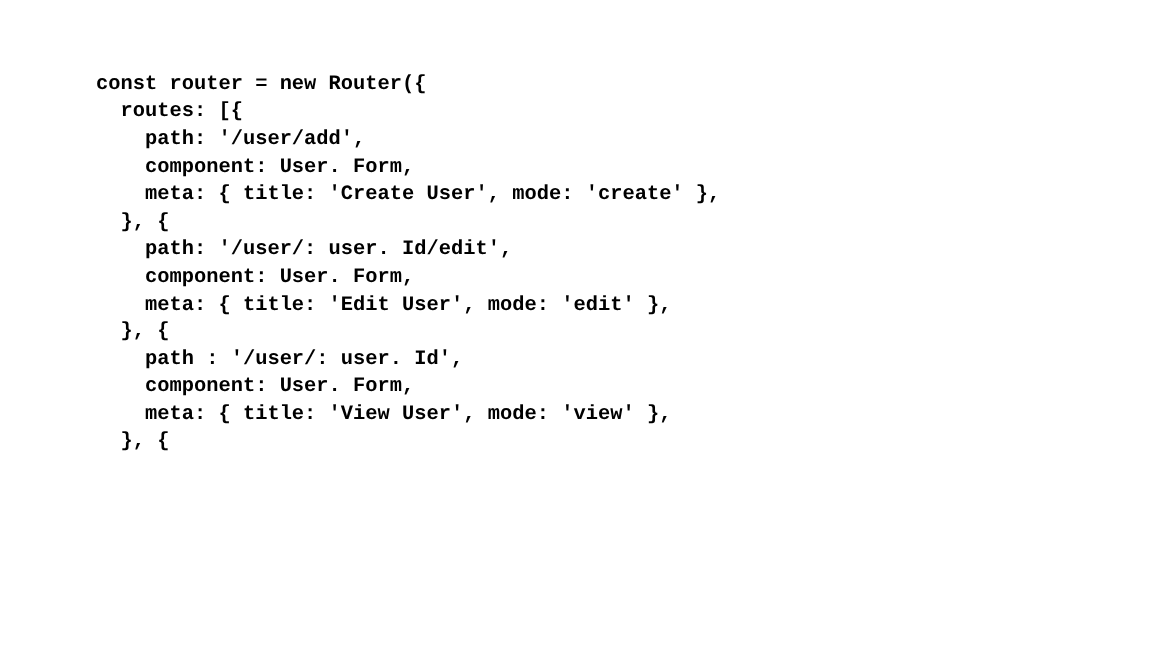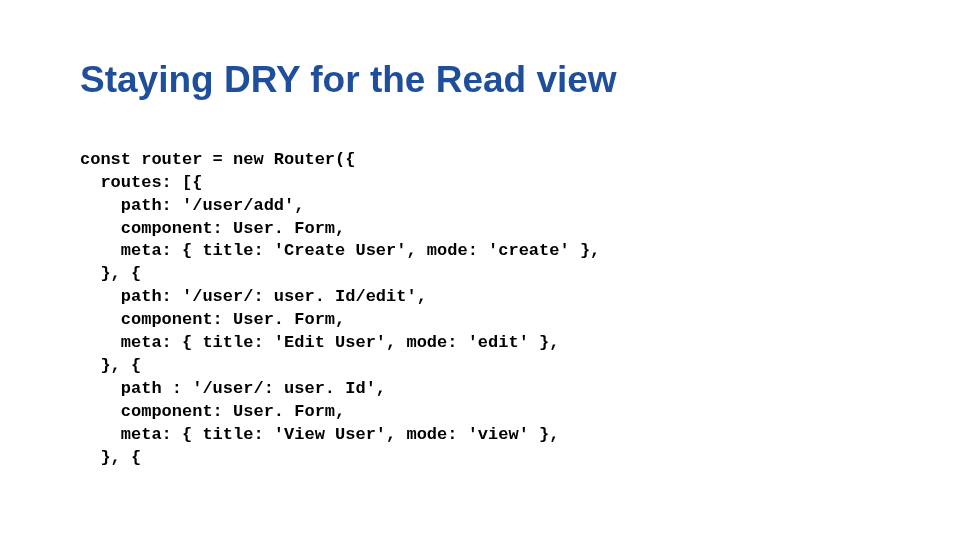--- a/index.html
+++ b/index.html
@@ -32,21 +32,20 @@
     line-height: 1.35;
     color: #000000;
     white-space: pre;
     font-weight: 600;
   }
 </style>
 </head>
 <body>
 
 <div class="slide">
-  <h1 class="title">Staying DRY for the Read view</h1>
   <div class="code"><span>const router = new Router({</span>
 <span>  routes: [{</span>
 <span>    path: '/user/add',</span>
 <span>    component: User. Form,</span>
 <span>    meta: { title: 'Create User', mode: 'create' },</span>
 <span>  }, {</span>
 <span>    path: '/user/: user. Id/edit',</span>
 <span>    component: User. Form,</span>
 <span>    meta: { title: 'Edit User', mode: 'edit' },</span>
 <span>  }, {</span>

